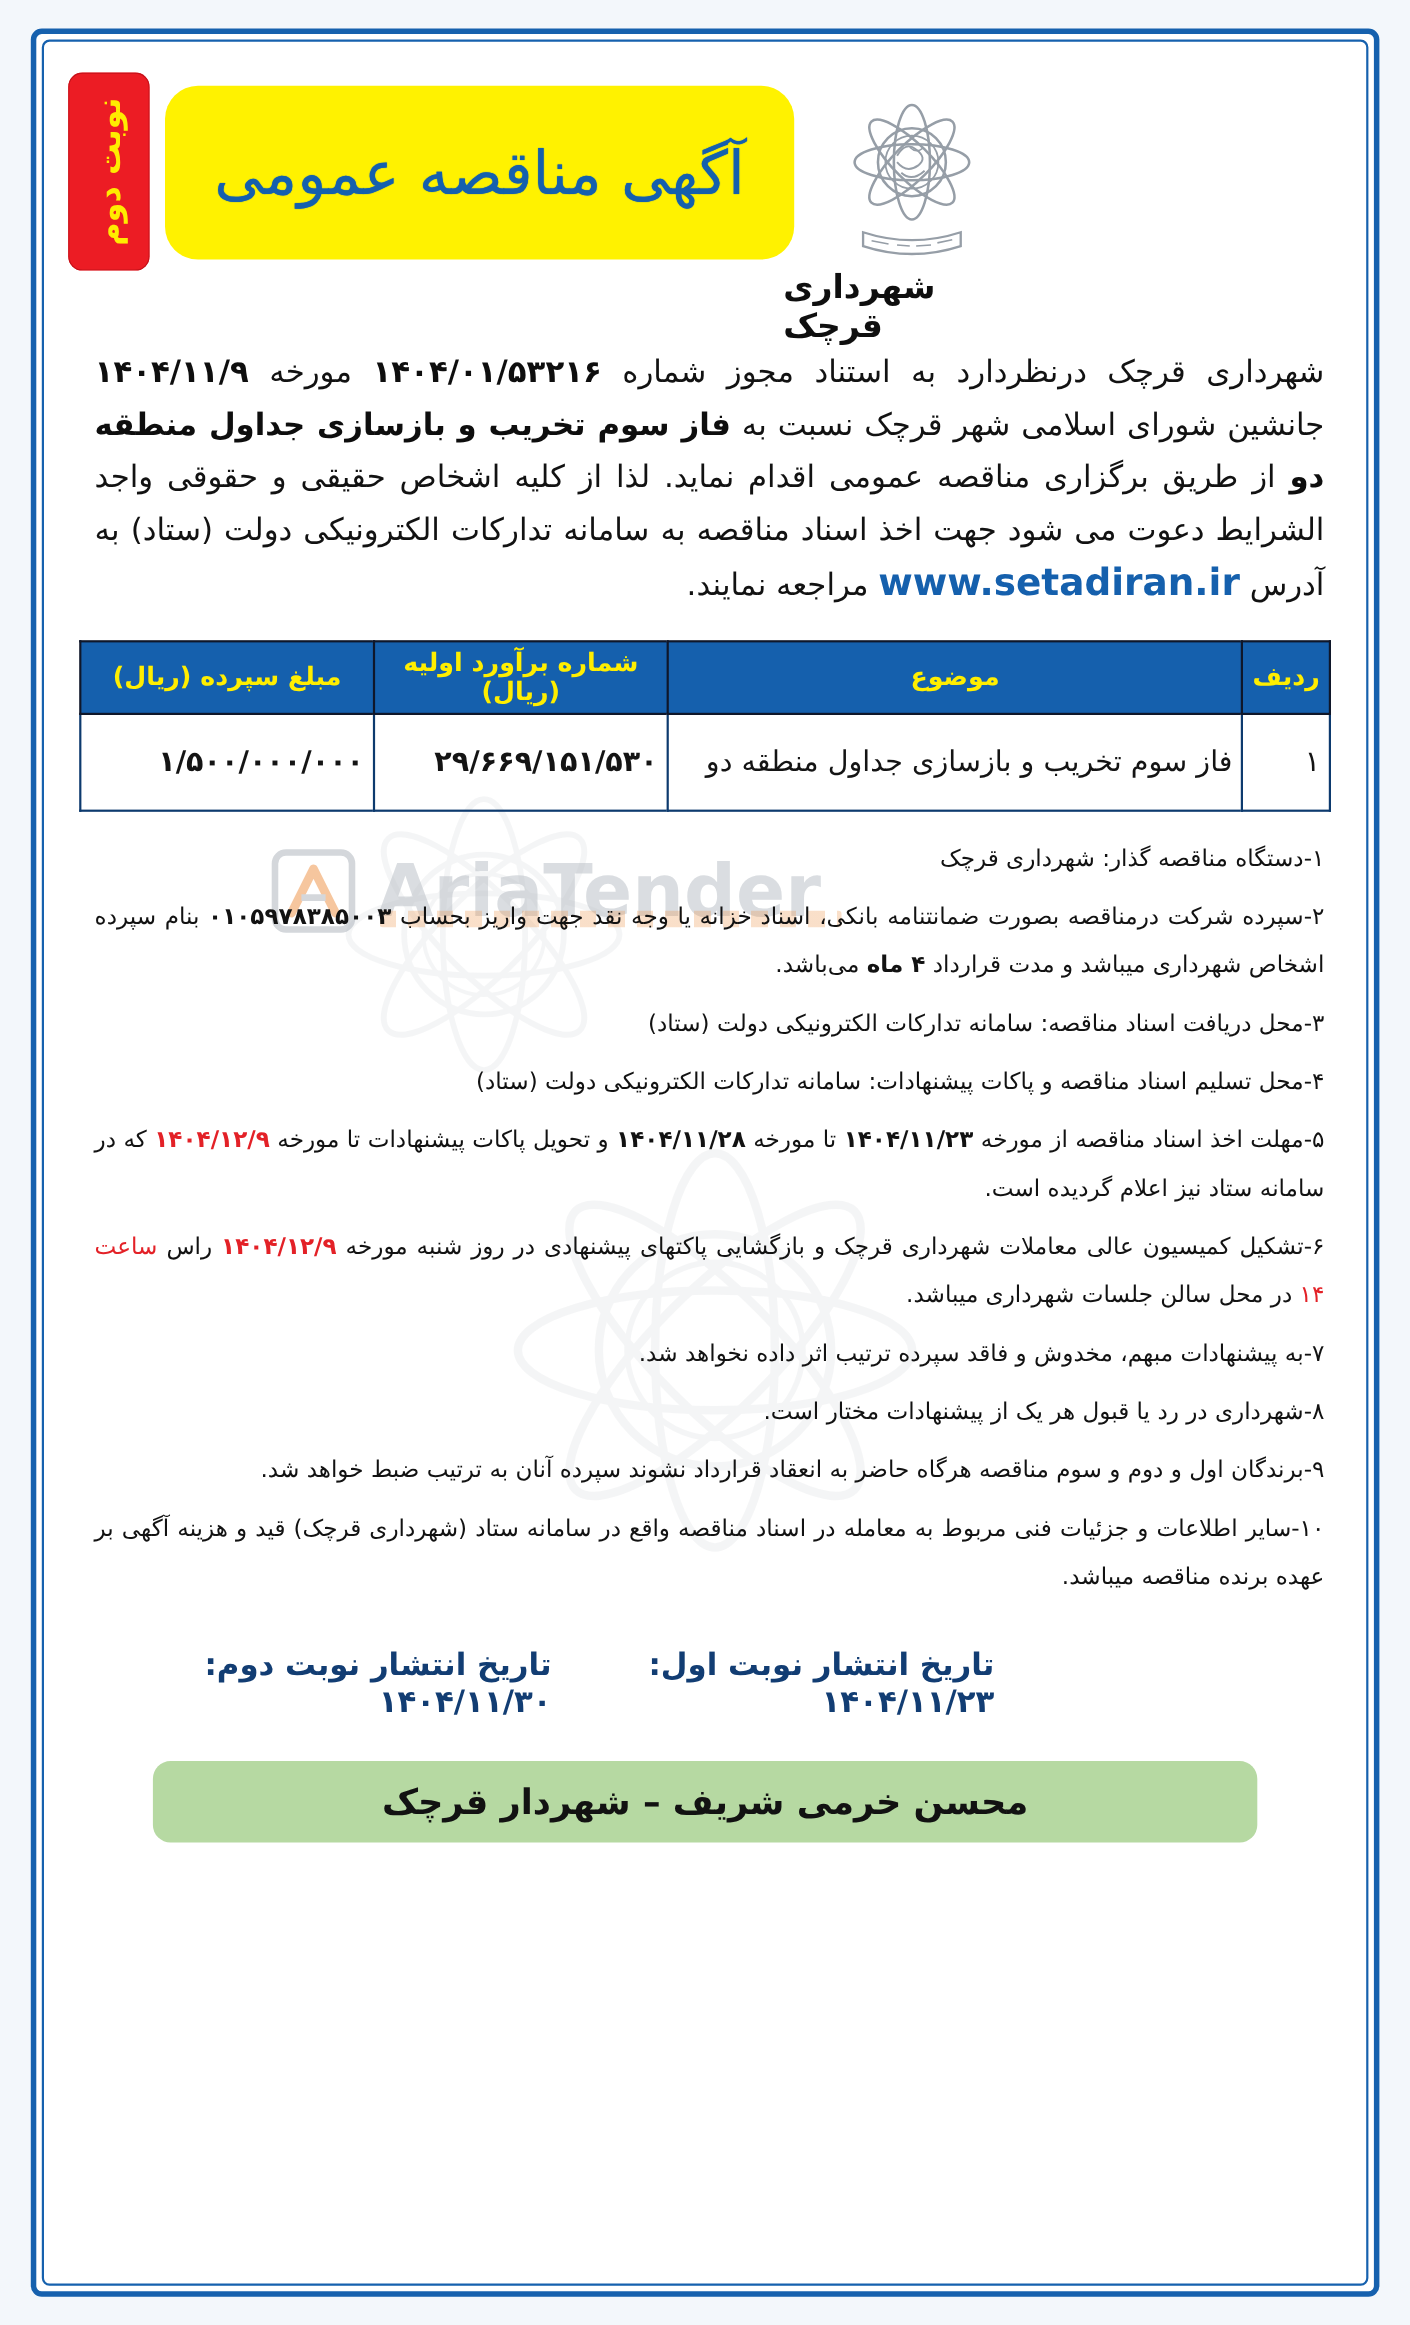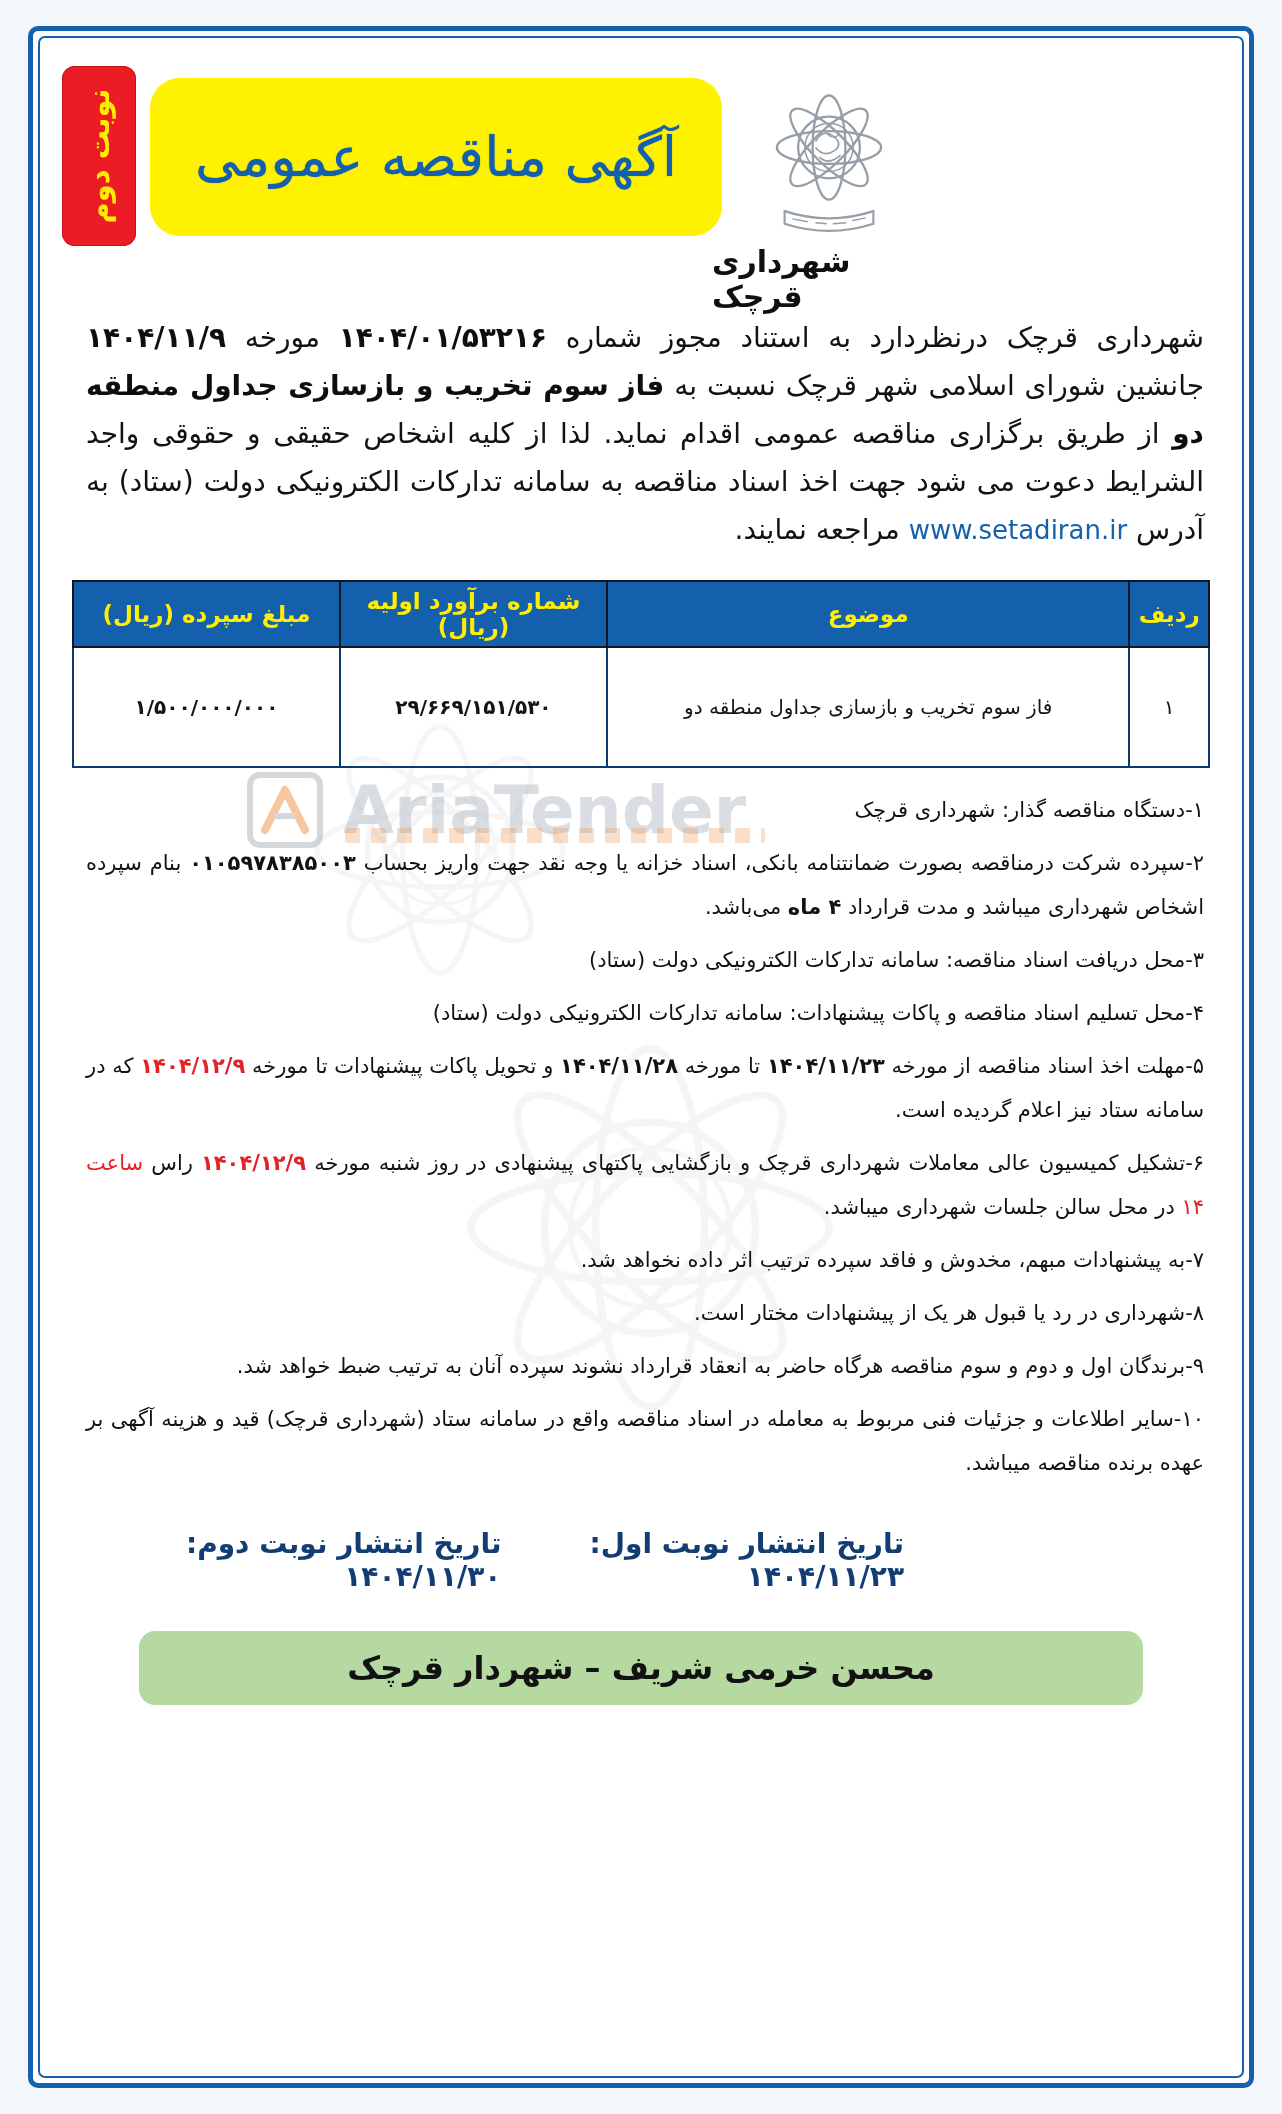--- a/index.html
+++ b/index.html
@@ -46,36 +46,36 @@
   .emblem-svg{width:198px;height:164px;display:block;margin:0 auto;}
   .municipality{font-size:30px;font-weight:bold;color:#0f0f0f;margin-top:2px;}
 
   
   .intro{
     margin:14px 38px 0 46px;
     font-size:28px;line-height:48px;
     text-align:justify;color:#121212;
   }
   .intro b{color:#0e0e0e;}
-  .intro .url{color:#1560ad;font-weight:normal;font-size:26px;}
+  .intro .url{color:#1560ad;font-weight:bold;font-size:34px;}
 
   
   .tender-table{
     width:calc(100% - 64px);
     margin:26px 32px 0;
     border-collapse:collapse;table-layout:fixed;
   }
   .tender-table th{
     background:#1560ad;color:#ffee00;
     font-size:23px;font-weight:bold;
     border:2px solid #0f172a;height:64px;text-align:center;padding:0 4px;
   }
   .tender-table td{
     border:2px solid #0d3a6e;height:86px;
-    font-size:20px;text-align:center;padding:16px 8px;background:transparent;
+    font-size:26px;text-align:right;padding:0 8px;background:transparent;
   }
   .tender-table td.money{font-weight:bold;}
   .c-row{width:7%;}.c-subj{width:46%;}.c-est{width:23.5%;}.c-dep{width:23.5%;}
 
   
   .conditions{margin:20px 38px 0 46px;}
   .cond{
     margin:0 0 9px;font-size:21px;line-height:44px;
     text-align:justify;color:#121212;
   }

